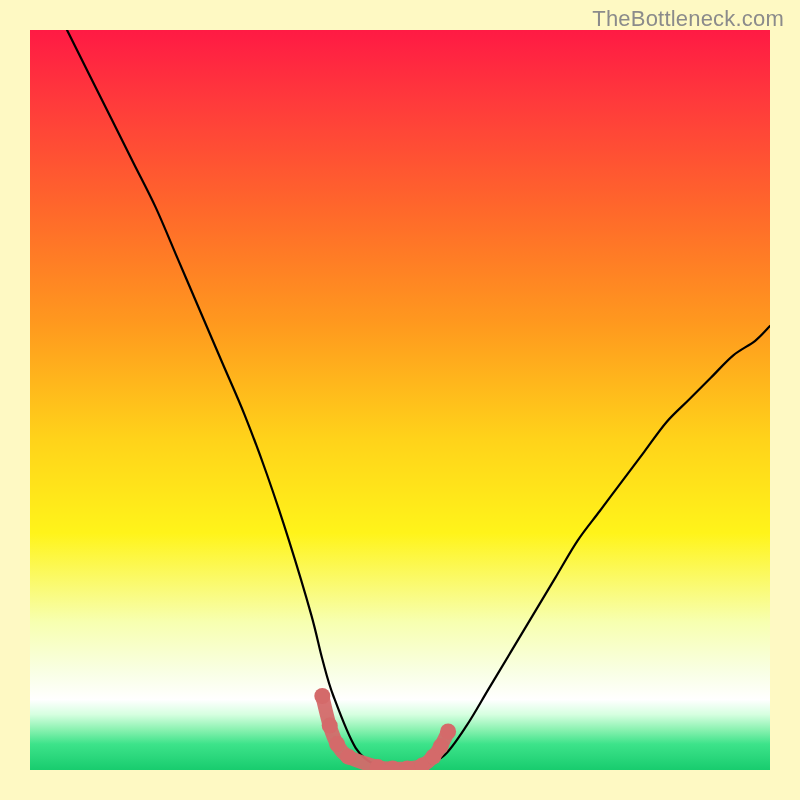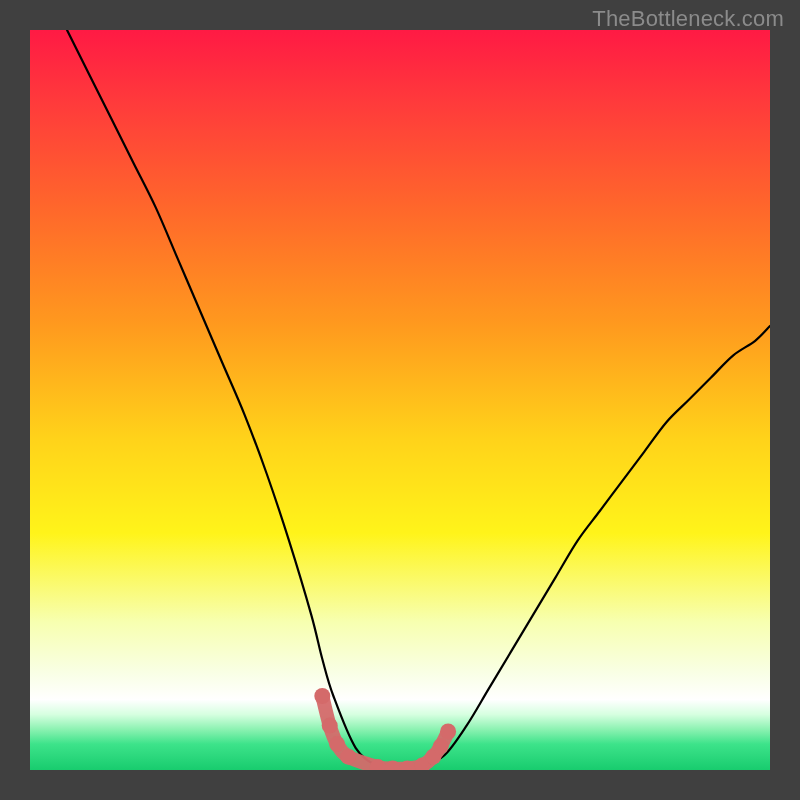--- a/index.html
+++ b/index.html
@@ -10,21 +10,21 @@
     overflow: hidden;
     background: #000;
     font-family: Arial, Helvetica, sans-serif;
   }
   .frame {
     position: absolute;
     left: 0;
     top: 0;
     width: 800px;
     height: 800px;
-    background: #404040;
+    background: #fef9c3;
   }
   .plot-area {
     position: absolute;
     left: 30px;
     top: 30px;
     width: 740px;
     height: 740px;
     overflow: hidden;
   }
   .watermark {

